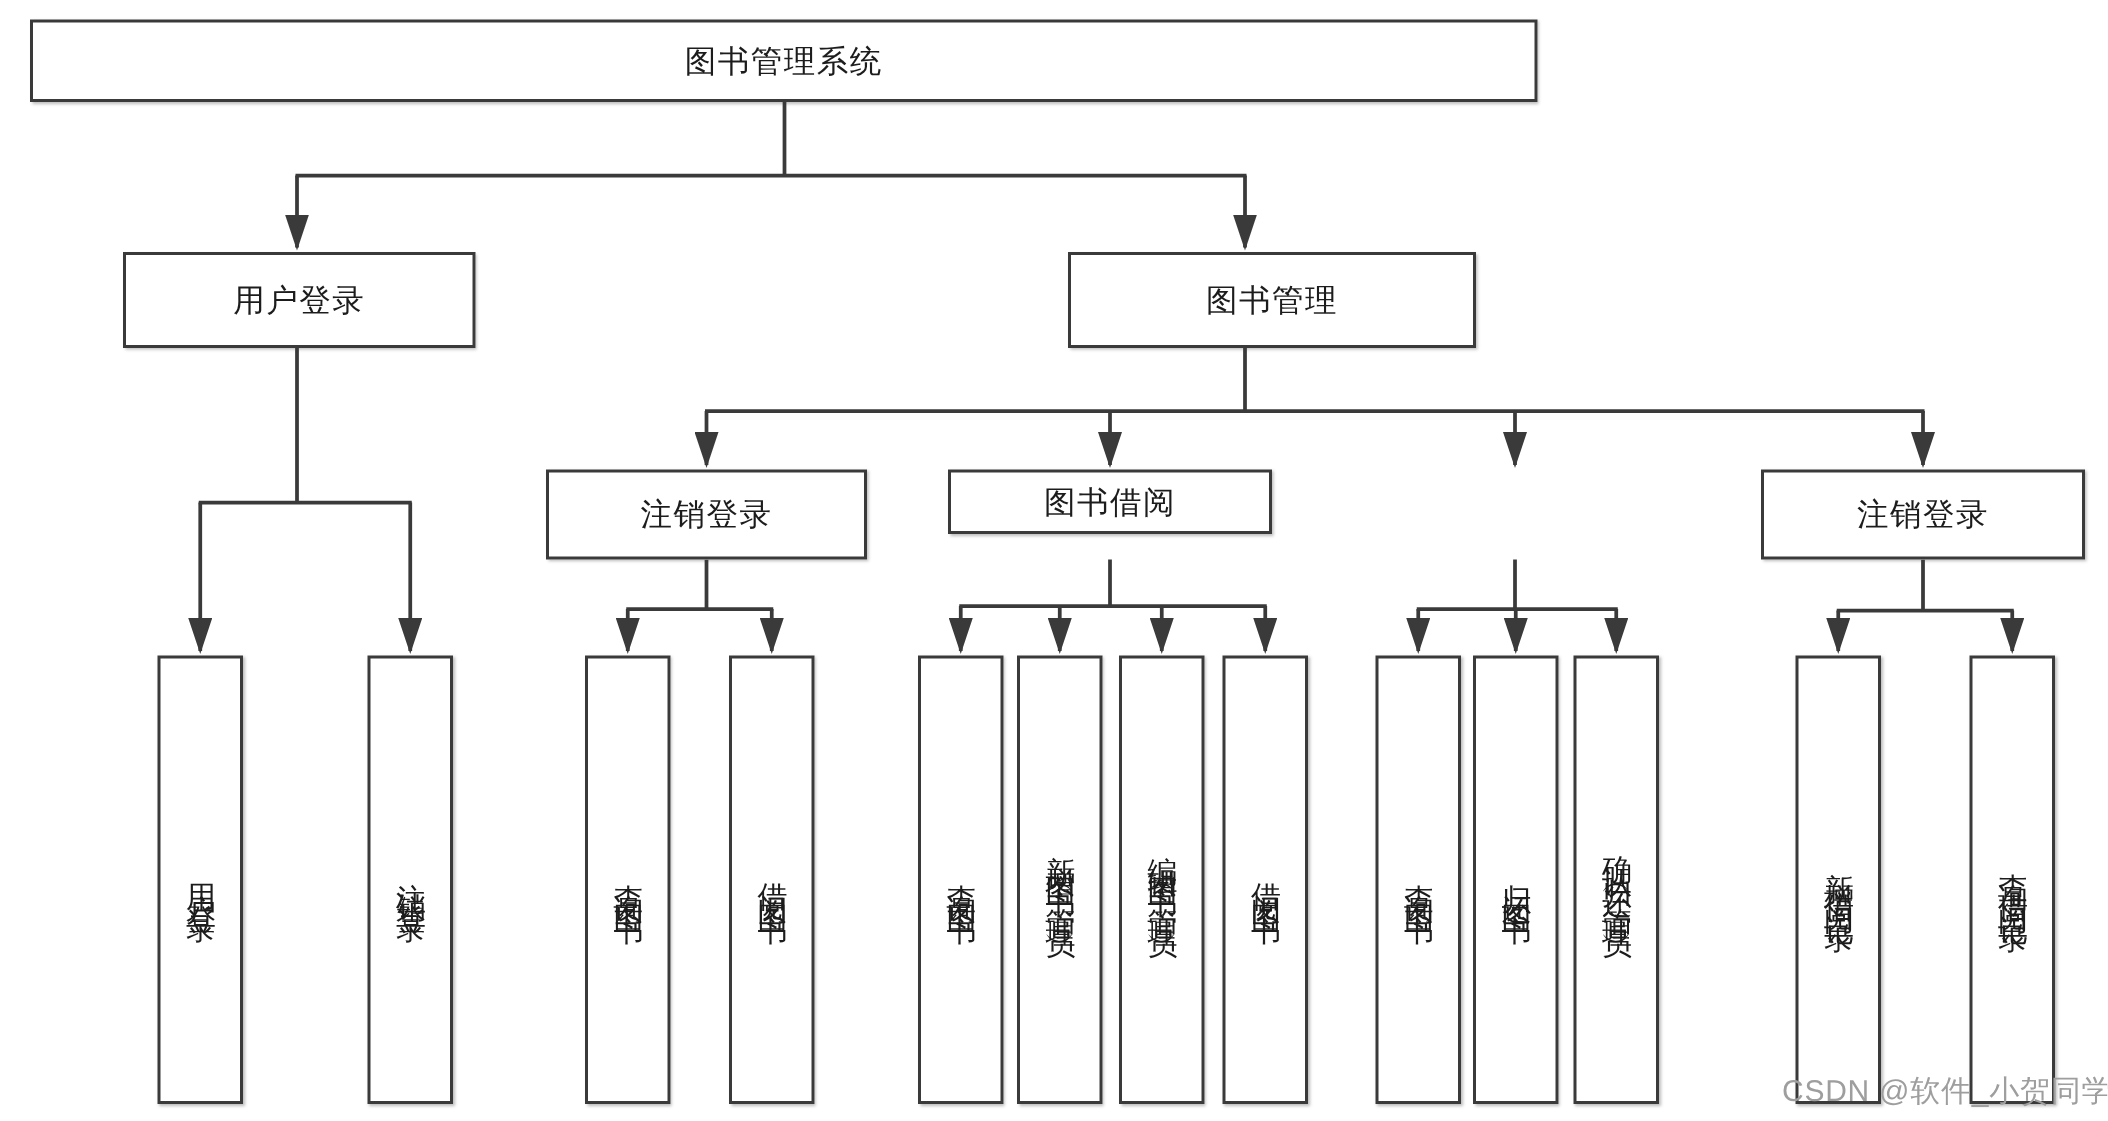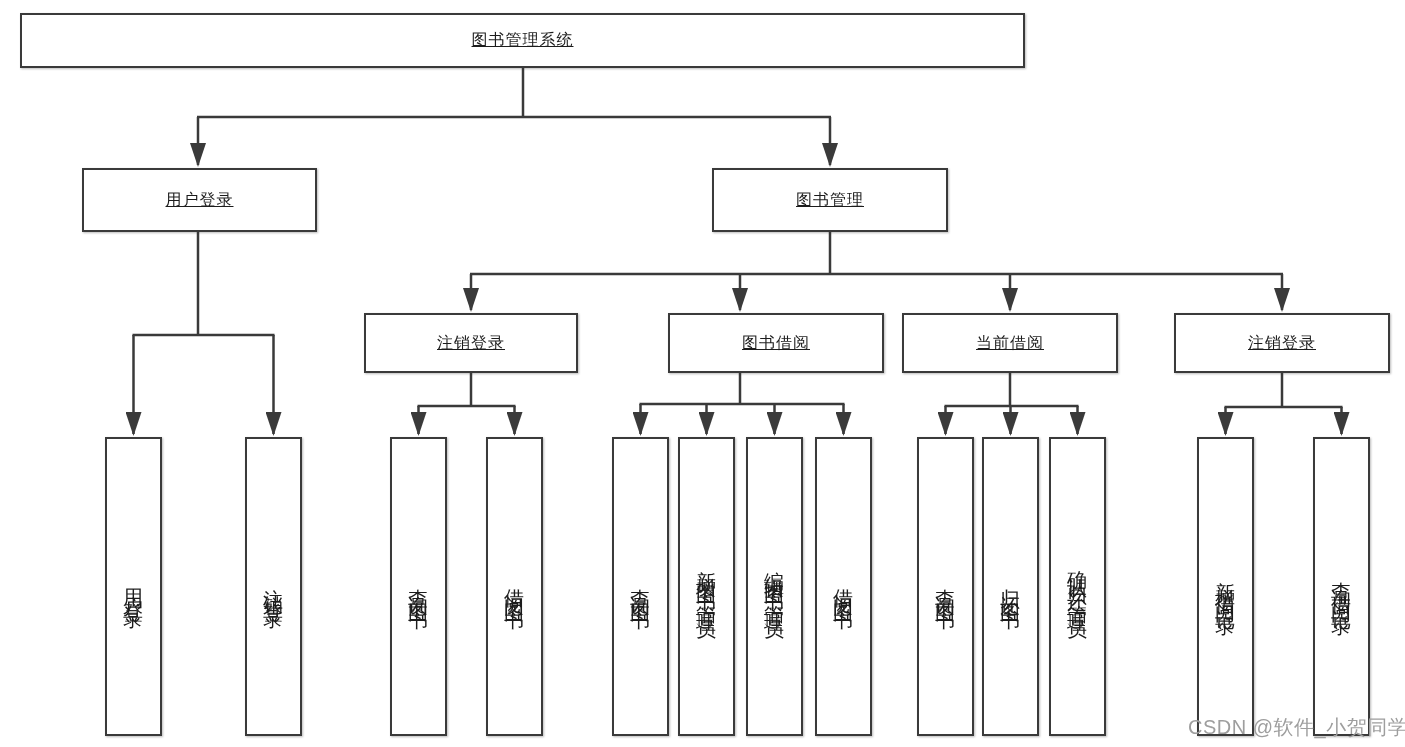--- a/index.html
+++ b/index.html
@@ -22,37 +22,37 @@
     background: #ffffff;
     border: 2px solid #3a3a3a;
     box-shadow: 1px 1px 2px rgba(60,60,60,0.35);
     display: flex;
     align-items: center;
     justify-content: center;
     color: #1c1c1c;
     z-index: 2;
     box-sizing: border-box;
   }
-  .hnode { font-size: 16px; letter-spacing: 1px; text-decoration: underline; }
+  .hnode { font-size: 21px; letter-spacing: 1px; }
   .vnode span {
     writing-mode: vertical-rl;
     text-orientation: mixed;
     font-size: 20px;
     letter-spacing: 7px;
     line-height: 1;
     white-space: nowrap;
   }
   
   .n-root  { left: 20px;  top: 13px;  width: 1005px; height: 55px; }
   
   .n-login { left: 82px;  top: 168px; width: 235px;  height: 64px; }
-  .n-mgmt  { left: 712px; top: 168px; width: 236px;  height: 64px; }
+  .n-mgmt  { left: 712px; top: 168px; width: 272px;  height: 64px; }
   
   .n-rec   { left: 364px;  top: 313px; width: 214px; height: 60px; }
-  .n-bor   { left: 668px;  top: 313px; width: 216px; height: 60px; }
+  .n-bor   { left: 632px;  top: 313px; width: 216px; height: 43px; }
   .n-cur   { left: 902px;  top: 313px; width: 216px; height: 60px; }
   .n-hist  { left: 1174px; top: 313px; width: 216px; height: 60px; }
   
   .vnode { top: 437px; width: 57px; height: 299px; }
   .n-l1  { left: 105px; }
   .n-l2  { left: 245px; }
   .n-l3  { left: 390px; }
   .n-l4  { left: 486px; }
   .n-l5  { left: 612px; }
   .n-l6  { left: 678px; }
@@ -138,23 +138,20 @@
   <div class="node hnode n-mgmt">
     <span>图书管理</span>
   </div>
 
   <div class="node hnode n-rec">
     <span>注销登录</span>
   </div>
   <div class="node hnode n-bor">
     <span>图书借阅</span>
   </div>
-  <div class="node hnode n-cur">
-    <span>当前借阅</span>
-  </div>
   <div class="node hnode n-hist">
     <span>注销登录</span>
   </div>
 
   <div class="node vnode n-l1">
     <span>用户登录</span>
   </div>
   <div class="node vnode n-l2">
     <span>注销登录</span>
   </div>

